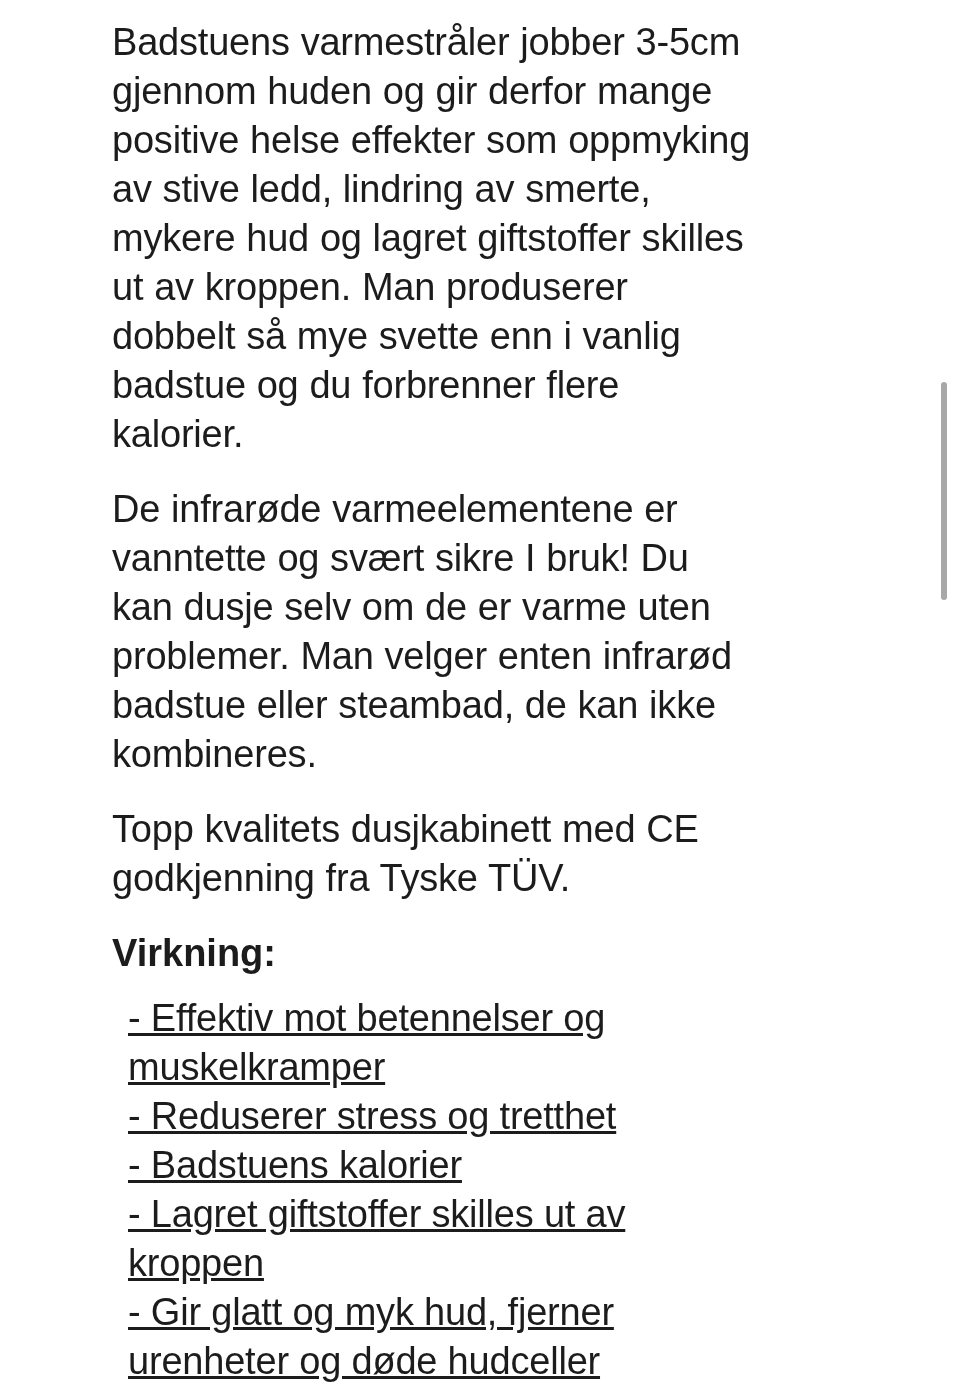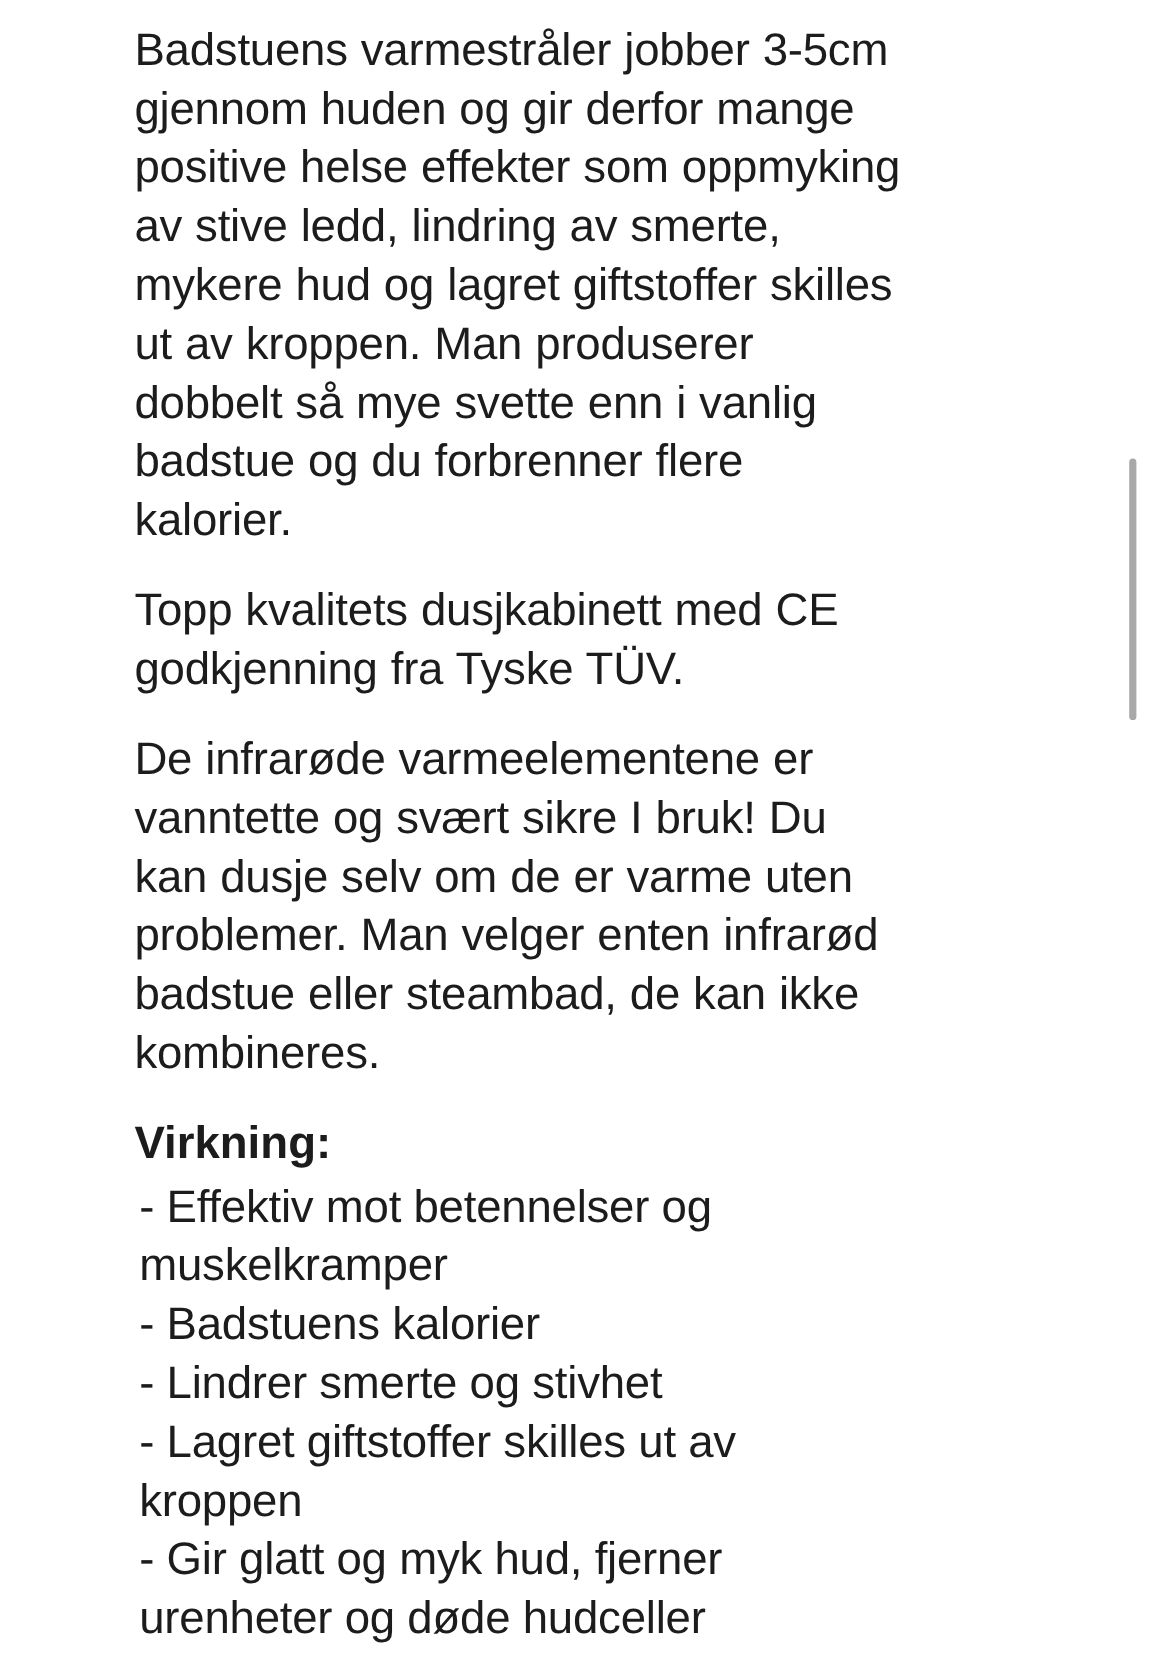--- a/index.html
+++ b/index.html
@@ -35,23 +35,24 @@
   }
 
   .section-heading {
     font-size: 38px;
     line-height: 49px;
     font-weight: bold;
     margin: 12px 0 2px 0;
   }
 
   .bullet-list {
-    margin: 4px;
+    margin: 16px;
     padding: 0;
     list-style: none;
+    text-decoration: underline;
   }
 
   .bullet-list li {
     font-size: 38px;
     line-height: 49px;
     letter-spacing: -0.2px;
     margin: 0;
   }
 
   
@@ -73,30 +74,30 @@
     background: #a8a8a8;
   }
 </style>
 </head>
 <body>
 
 <div class="page">
 
   <p class="para">Badstuens varmestråler jobber 3-5cm gjennom huden og gir derfor mange positive helse effekter som oppmyking av stive ledd, lindring av smerte, mykere hud og lagret giftstoffer skilles ut av kroppen. Man produserer dobbelt så mye svette enn i vanlig badstue og du forbrenner flere kalorier.</p>
 
+  <p class="para">De infrarøde varmeelementene er vanntette og svært sikre I bruk! Du kan dusje selv om de er varme uten problemer. Man velger enten infrarød badstue eller steambad, de kan ikke kombineres.</p>
+
   <p class="para">Topp kvalitets dusjkabinett med CE godkjenning fra Tyske TÜV.</p>
-
-  <p class="para">De infrarøde varmeelementene er vanntette og svært sikre I bruk! Du kan dusje selv om de er varme uten problemer. Man velger enten infrarød badstue eller steambad, de kan ikke kombineres.</p>
 
   <h2 class="section-heading">Virkning:</h2>
 
   <ul class="bullet-list">
     <li>- Effektiv mot betennelser og muskelkramper</li>
+    <li>- Reduserer stress og tretthet</li>
     <li>- Badstuens kalorier</li>
-    <li>- Lindrer smerte og stivhet</li>
     <li>- Lagret giftstoffer skilles ut av kroppen</li>
     <li>- Gir glatt og myk hud, fjerner urenheter og døde hudceller</li>
   </ul>
 
 </div>
 
 <div class="scrollbar-track">
   <div class="scrollbar-thumb" style="background: rgb(168, 168, 168);"></div>
 </div>
 

